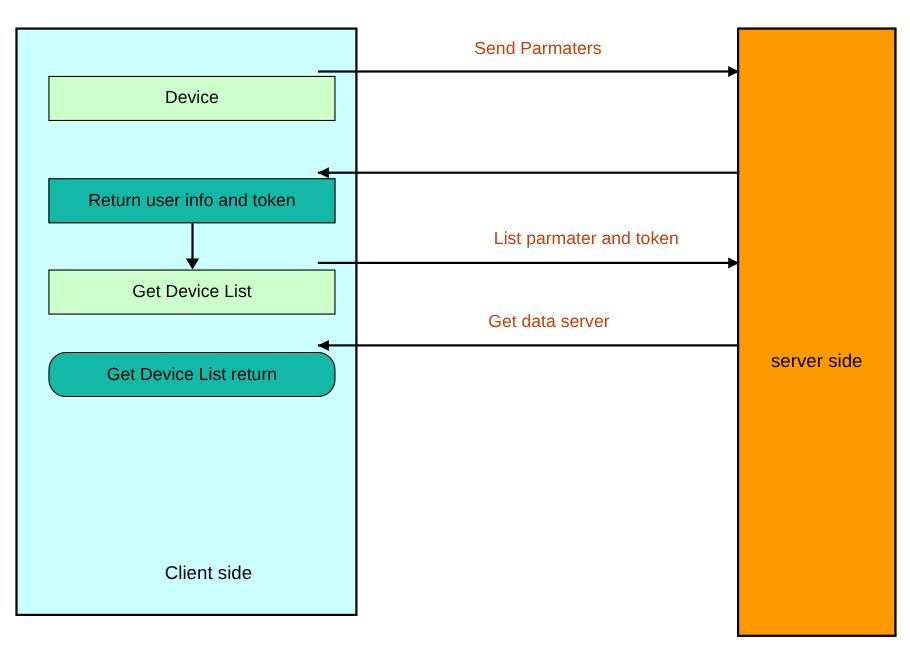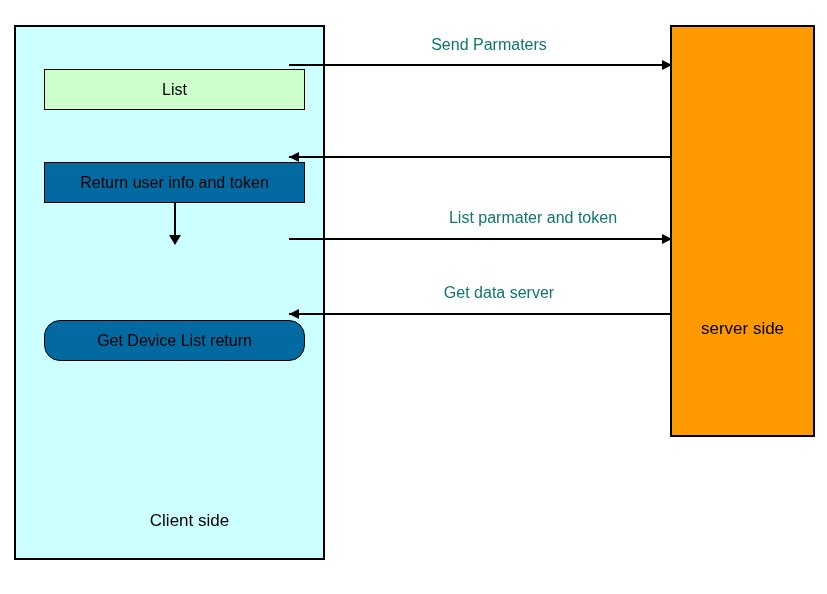--- a/index.html
+++ b/index.html
@@ -29,21 +29,21 @@
     left: 14px;
     top: 25px;
     width: 311px;
     height: 535px;
     background: #CCFFFF;
   }
   #server-zone {
     left: 670px;
     top: 25px;
     width: 145px;
-    height: 412px;
+    height: 554px;
     background: #FF9900;
   }
   .zone-label {
     position: absolute;
     width: 100%;
     text-align: center;
     font-size: 17px;
     color: #000000;
     white-space: nowrap;
   }
@@ -59,37 +59,37 @@
     border: 1px solid #000000;
     box-sizing: border-box;
     display: flex;
     align-items: center;
     justify-content: center;
     font-size: 16px;
     color: #000000;
     white-space: nowrap;
   }
   .node.green { background: #CCFFCC; }
-  .node.orange { background: #0369a1; }
+  .node.orange { background: #14b8a6; }
 
   #node-login            { top: 42px; }
   #node-return-user      { top: 135px; }
   #node-get-device-list  { top: 218px; }
   #node-device-list-ret  { top: 293px; border-radius: 16px; }
 
   
   .flow {
     position: absolute;
     height: 2px;
     background: #000000;
   }
   .flow-label {
     position: absolute;
     font-size: 16px;
-    color: #0f766e;
+    color: #c2410c;
     white-space: nowrap;
     text-align: left;
     transform: translateX(-50%);
   }
   .arrowhead {
     position: absolute;
     width: 0;
     height: 0;
     border-top: 5px solid transparent;
     border-bottom: 5px solid transparent;
@@ -142,27 +142,30 @@
   }
 </style>
 </head>
 <body>
 
 <div id="canvas">
 
   <div class="zone" id="client-zone">
 
     <div class="node green" id="node-login">
-      <span>List</span>
+      <span>Device</span>
     </div>
 
     <div class="node orange" id="node-return-user">
       <span>Return user info and token</span>
     </div>
 
+    <div class="node green" id="node-get-device-list">
+      <span>Get Device List</span>
+    </div>
 
     <div class="node orange" id="node-device-list-ret">
       <span>Get Device List return</span>
     </div>
 
     <div id="internal-arrow-line"></div>
     <div id="internal-arrow-head"></div>
 
     <div class="zone-label">Client side</div>
   </div>

